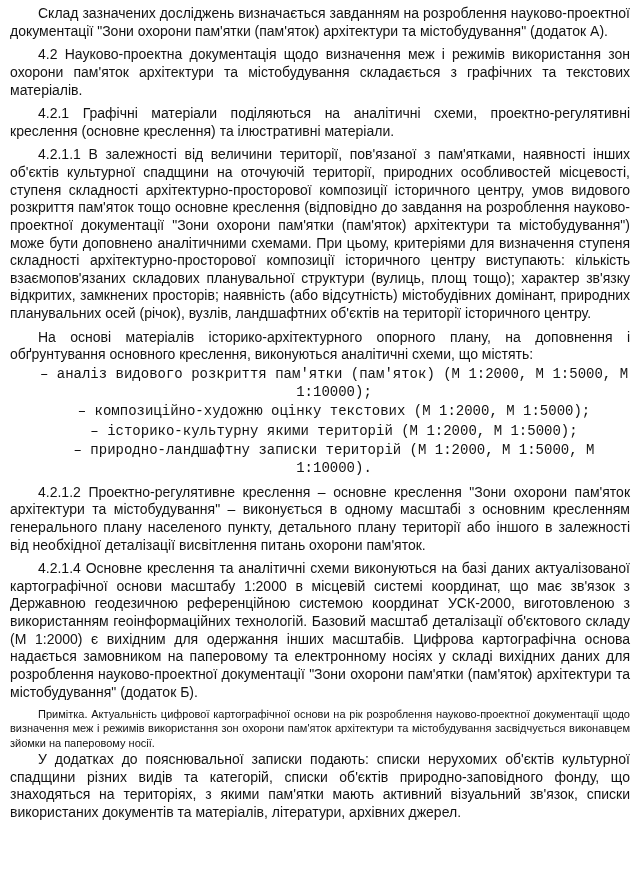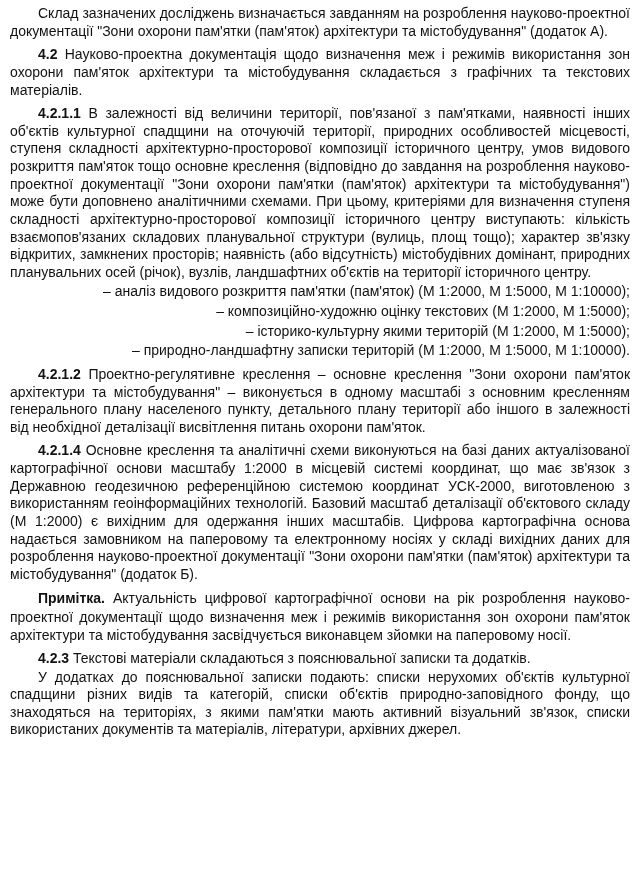--- a/index.html
+++ b/index.html
@@ -32,45 +32,47 @@
     margin-top: 2px;
   }
   p.para.tight {
     margin-top: 1px;
   }
   p.listline {
     margin: 2px 0 0 0;
     padding-left: 28px;
     font-size: 14px;
     line-height: 1.26;
-    text-align: right;
+    text-align: center;
     text-indent: 0;
+    font-family: Liberation Mono, monospace;
   }
   p.note {
     margin: 6px 0 0 0;
-    font-size: 14px;
+    font-size: 11px;
     line-height: 1.3;
     text-align: justify;
     text-indent: 28px;
   }
   b.clause {
-    font-weight: bold;
+    font-weight: normal;
   }
 </style>
 </head>
 <body>
 
 <div class="page">
   <div id="doc-blocks">
       <p class="para first"><span>Склад зазначених досліджень визначається завданням на розроблення науково-проектної документації "Зони охорони пам'ятки (пам'яток) архітектури та містобудування" (додаток А).</span></p>
       <p class="para"><b class="clause">4.2</b> <span>Науково-проектна документація щодо визначення меж і режимів використання зон охорони пам'яток архітектури та містобудування складається з графічних та текстових матеріалів.</span></p>
+      <p class="para"><b class="clause">4.2.1</b> <span>Графічні матеріали поділяються на аналітичні схеми, проектно-регулятивні креслення (основне креслення) та ілюстративні матеріали.</span></p>
       <p class="para"><b class="clause">4.2.1.1</b> <span>В залежності від величини території, пов'язаної з пам'ятками, наявності інших об'єктів культурної спадщини на оточуючій території, природних особливостей місцевості, ступеня складності архітектурно-просторової композиції історичного центру, умов видового розкриття пам'яток тощо основне креслення (відповідно до завдання на розроблення науково-проектної документації "Зони охорони пам'ятки (пам'яток) архітектури та містобудування") може бути доповнено аналітичними схемами. При цьому, критеріями для визначення ступеня складності архітектурно-просторової композиції історичного центру виступають: кількість взаємопов'язаних складових планувальної структури (вулиць, площ тощо); характер зв'язку відкритих, замкнених просторів; наявність (або відсутність) містобудівних домінант, природних планувальних осей (річок), вузлів, ландшафтних об'єктів на території історичного центру.</span></p>
+      <p class="para"><span>На основі матеріалів історико-архітектурного опорного плану, на доповнення і обґрунтування основного креслення, виконуються аналітичні схеми, що містять:</span></p>
       <p class="listline"><span>– аналіз видового розкриття пам'ятки (пам'яток) (М 1:2000, М 1:5000, М 1:10000);</span></p>
       <p class="listline"><span>– композиційно-художню оцінку текстових (М 1:2000, М 1:5000);</span></p>
       <p class="listline"><span>– історико-культурну якими територій (М 1:2000, М 1:5000);</span></p>
       <p class="listline"><span>– природно-ландшафтну записки територій (М 1:2000, М 1:5000, М 1:10000).</span></p>
       <p class="para"><b class="clause">4.2.1.2</b> <span>Проектно-регулятивне креслення – основне креслення "Зони охорони пам'яток архітектури та містобудування" – виконується в одному масштабі з основним кресленням генерального плану населеного пункту, детального плану території або іншого в залежності від необхідної деталізації висвітлення питань охорони пам'яток.</span></p>
       <p class="para"><b class="clause">4.2.1.4</b> <span>Основне креслення та аналітичні схеми виконуються на базі даних актуалізованої картографічної основи масштабу 1:2000 в місцевій системі координат, що має зв'язок з Державною геодезичною референційною системою координат УСК-2000, виготовленою з використанням геоінформаційних технологій. Базовий масштаб деталізації об'єктового складу (М 1:2000) є вихідним для одержання інших масштабів. Цифрова картографічна основа надається замовником на паперовому та електронному носіях у складі вихідних даних для розроблення науково-проектної документації "Зони охорони пам'ятки (пам'яток) архітектури та містобудування" (додаток Б).</span></p>
       <p class="note"><b class="clause">Примітка.</b> <span>Актуальність цифрової картографічної основи на рік розроблення науково-проектної документації щодо визначення меж і режимів використання зон охорони пам'яток архітектури та містобудування засвідчується виконавцем зйомки на паперовому носії.</span></p>
-      <p class="para"><b class="clause">4.2.3</b> <span>Текстові матеріали складаються з пояснювальної записки та додатків.</span></p>
       <p class="para tight"><span>У додатках до пояснювальної записки подають: списки нерухомих об'єктів культурної спадщини різних видів та категорій, списки об'єктів природно-заповідного фонду, що знаходяться на територіях, з якими пам'ятки мають активний візуальний зв'язок, списки використаних документів та матеріалів, літератури, архівних джерел.</span></p>
     </div>
 </div>
 
 </body></html>

